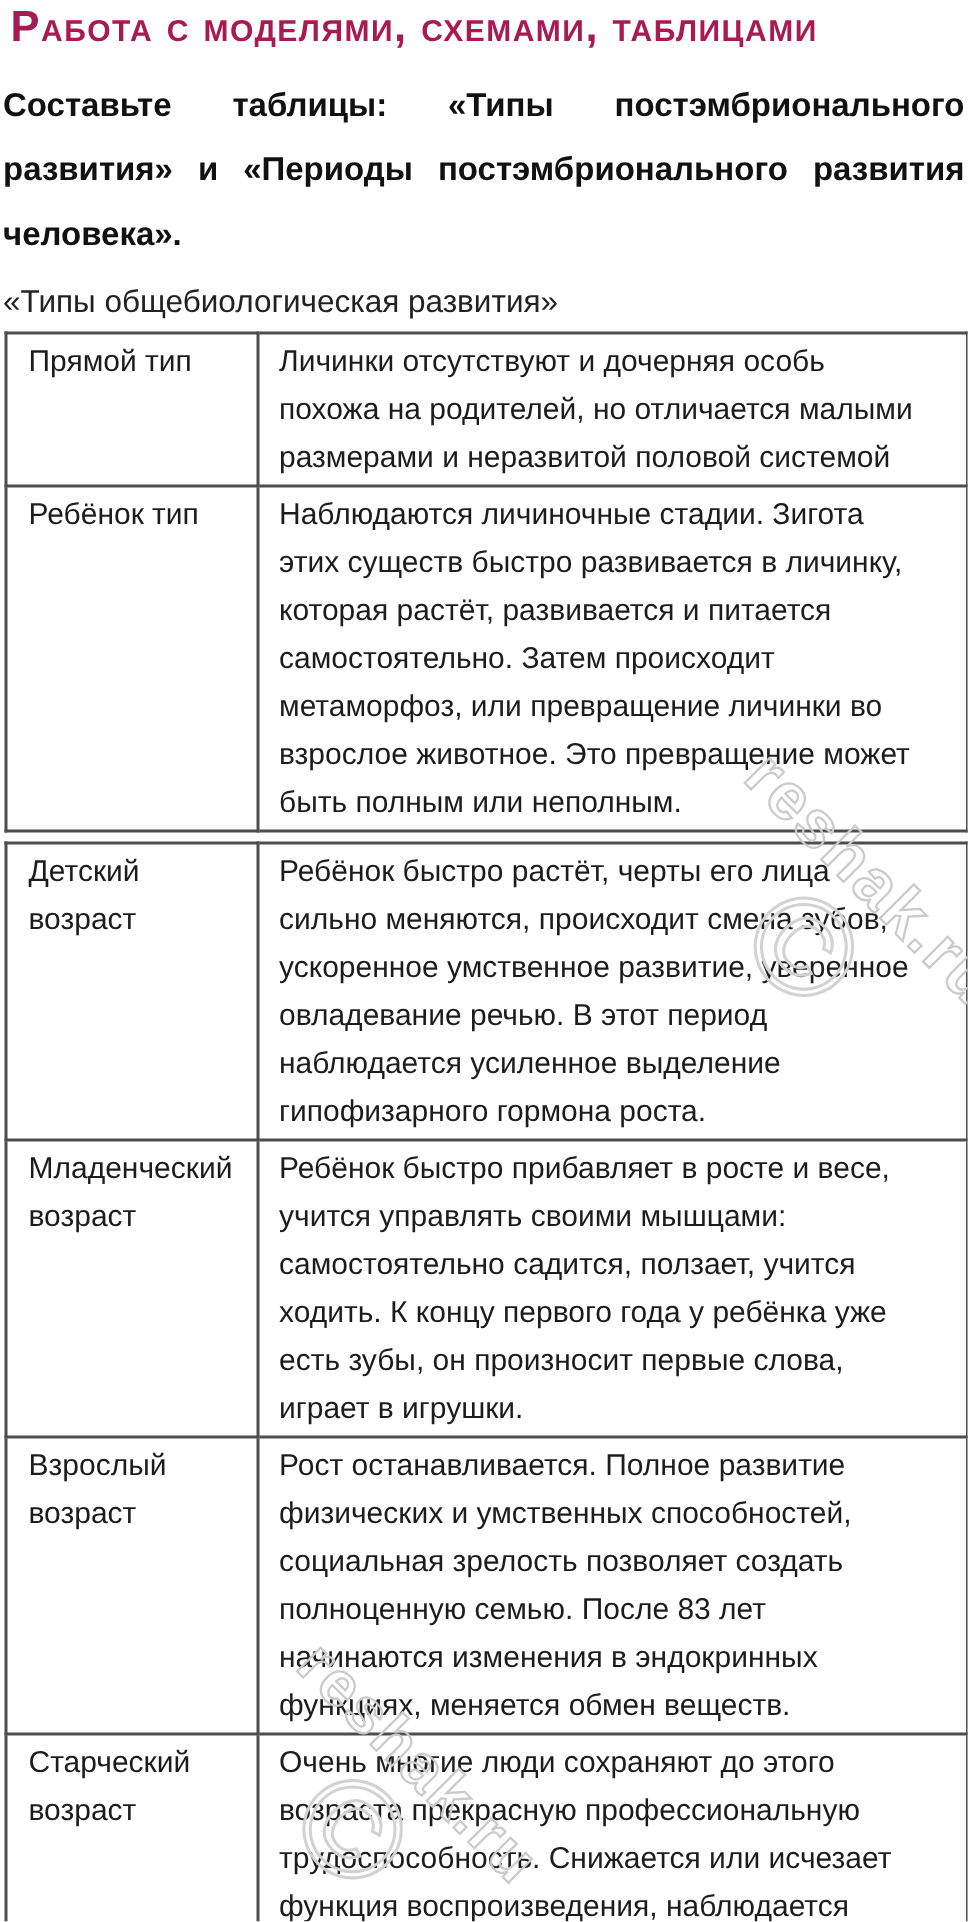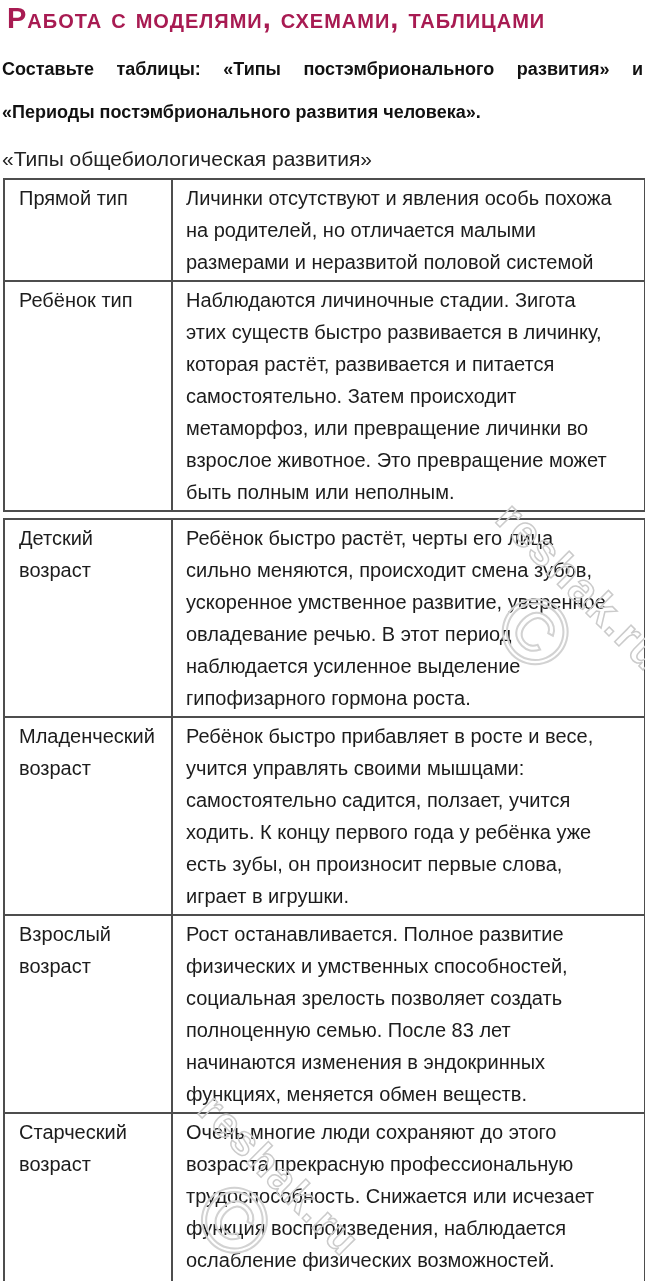--- a/index.html
+++ b/index.html
@@ -20,21 +20,21 @@
     line-height: 32px;
     font-weight: 700;
     font-variant: small-caps;
     letter-spacing: 1px;
     color: #a81b52;
     white-space: nowrap;
   }
 
   p.instruction {
     margin: 14px 2px 0 2px;
-    font-size: 18px;
+    font-size: 22px;
     line-height: 43px;
     font-weight: 700;
     text-align: justify;
     color: #111111;
   }
 
   p.table-caption {
     margin: 12px 0 0 2px;
     font-size: 21px;
     line-height: 26px;
@@ -98,21 +98,21 @@
   <h1 class="page-title">Работа с моделями, схемами, таблицами</h1>
 
   <p class="instruction">Составьте таблицы: «Типы постэмбрионального развития» и «Периоды постэмбрионального развития человека».</p>
 
   <p class="table-caption">«Типы общебиологическая развития»</p>
 
   <table class="def-table">
     <tbody>
       <tr>
         <td class="term-cell">Прямой тип</td>
-        <td class="def-cell">Личинки отсутствуют и явления особь похожа на родителей, но отличается малыми размерами и неразвитой половой системой</td>
+        <td class="def-cell">Личинки отсутствуют и дочерняя особь похожа на родителей, но отличается малыми размерами и неразвитой половой системой</td>
       </tr>
       <tr>
         <td class="term-cell">Ребёнок тип</td>
         <td class="def-cell">Наблюдаются личиночные стадии. Зигота этих существ быстро развивается в личинку, которая растёт, развивается и питается самостоятельно. Затем происходит метаморфоз, или превращение личинки во взрослое животное. Это превращение может быть полным или неполным.</td>
       </tr>
     </tbody>
   </table>
 
 
   <table class="def-table">

